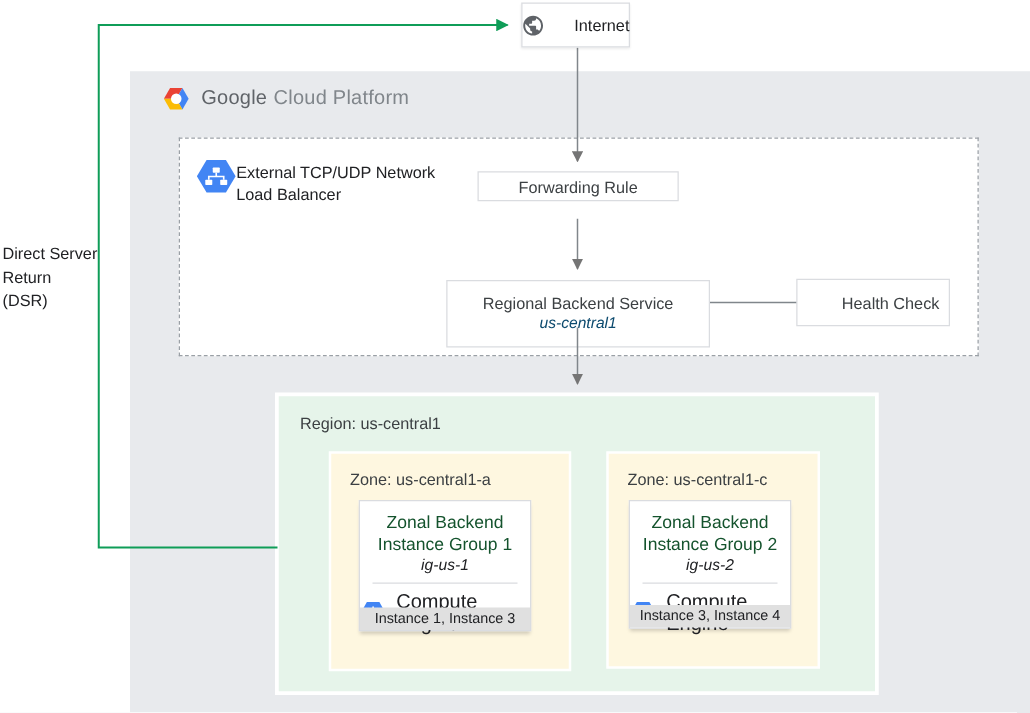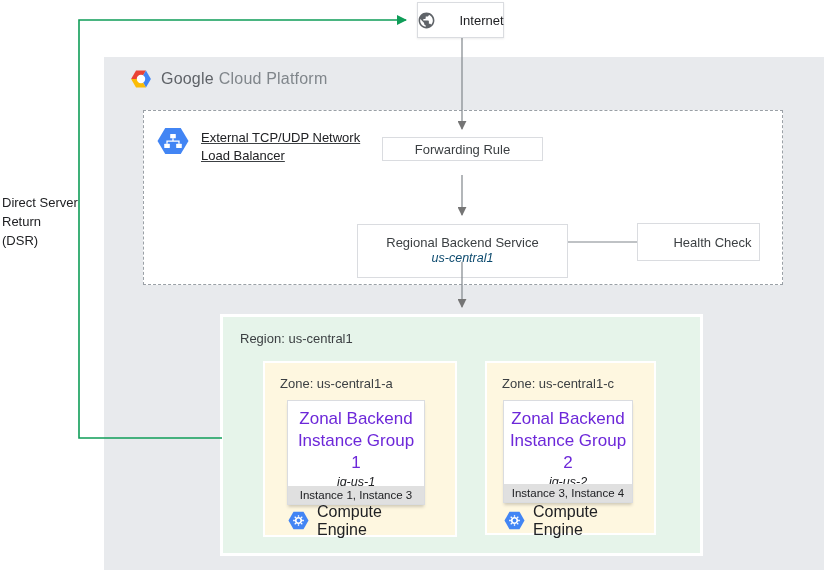--- a/index.html
+++ b/index.html
@@ -9,21 +9,21 @@
   .connectors{position:absolute;left:0;top:0;width:824px;height:570px;pointer-events:none;z-index:6;}
 
   .panel{position:absolute;left:104px;top:57px;width:720px;height:513px;background:#E8EAED;z-index:1;}
 
   .gcp-header{position:absolute;left:26px;top:11px;display:flex;align-items:center;gap:9px;justify-content:center;}
   .brand{font-size:16px;letter-spacing:.2px;white-space:nowrap;}
   .brand-primary{color:#5F6368;font-weight:500;}
   .brand-secondary{color:#80868B;margin-left:5px;}
 
   .lb-box{position:absolute;left:39px;top:53px;width:640px;height:175px;background:#fff;border:1px dashed #9AA0A6;box-sizing:border-box;}
-  .lb-header{position:absolute;left:13px;top:16px;display:flex;gap:12px;align-items:flex-start;text-decoration:underline;}
+  .lb-header{position:absolute;left:13px;top:16px;display:flex;align-items:flex-start;}
   .lb-title{font-size:13px;color:#202124;width:160px;line-height:1.35;padding-top:2px;}
 
   .node{position:absolute;background:#fff;border:1px solid #DADCE0;box-sizing:border-box;display:flex;flex-direction:column;align-items:center;justify-content:center;font-size:13px;color:#3C4043;text-align:center;}
   .node-fr{left:278px;top:80px;width:161px;height:24px;}
   .node-rbs{left:253px;top:167px;width:211px;height:54px;line-height:1.25;}
   .node-hc{left:533px;top:166px;width:123px;height:38px;padding-left:28px;}
   .node-sub{font-style:italic;color:#0c4a6e;font-size:12.5px;}
 
   .internet-box{position:absolute;left:417px;top:2px;width:87px;height:36px;background:#fff;border:1px solid #DADCE0;box-sizing:border-box;display:flex;align-items:center;justify-content:center;gap:23px;font-size:13px;color:#202124;z-index:10;box-shadow:0 1px 2px rgba(0,0,0,.08);}
 
@@ -33,21 +33,21 @@
   .region-label{position:absolute;left:17px;top:14px;font-size:13px;color:#3C4043;}
 
   .zone{position:absolute;background:#FEF7E0;box-shadow:0 0 0 2px #fff;}
   .zone-a{left:42px;top:46px;width:190px;height:172px;}
   .zone-c{left:264px;top:46px;width:167px;height:170px;}
   .zone-label{position:absolute;left:15px;top:13px;font-size:13px;color:#3C4043;}
 
   .card{position:absolute;background:#fff;border:1px solid #DADCE0;box-sizing:border-box;box-shadow:0 3px 3px -1px rgba(0,0,0,.18);}
   .card-a{left:22px;top:37px;width:138px;height:105px;}
   .card-c{left:16px;top:37px;width:130px;height:103px;}
-  .card-title{margin:7px 4px 0;text-align:center;font-size:17px;line-height:1.3;color:#6d28d9;}
+  .card-title{margin:7px 4px 0;text-align:center;font-size:14px;line-height:1.3;color:#14532d;}
   .card-name{text-align:center;font-style:italic;font-size:12.5px;line-height:1.3;color:#202124;}
   .card-divider{border:none;border-top:1px solid #DADCE0;margin:5px 10px 0;}
   .ce-row{display:flex;align-items:center;justify-content:center;gap:8px;margin-top:6px;font-size:16px;color:#202124;}
   .card-footer{position:absolute;left:0;right:0;bottom:0;height:18px;background:#E0E0E0;display:flex;align-items:center;justify-content:center;font-size:11.5px;color:#202124;white-space:nowrap;}
 </style>
 </head>
 <body>
 
 <div class="canvas">
 

